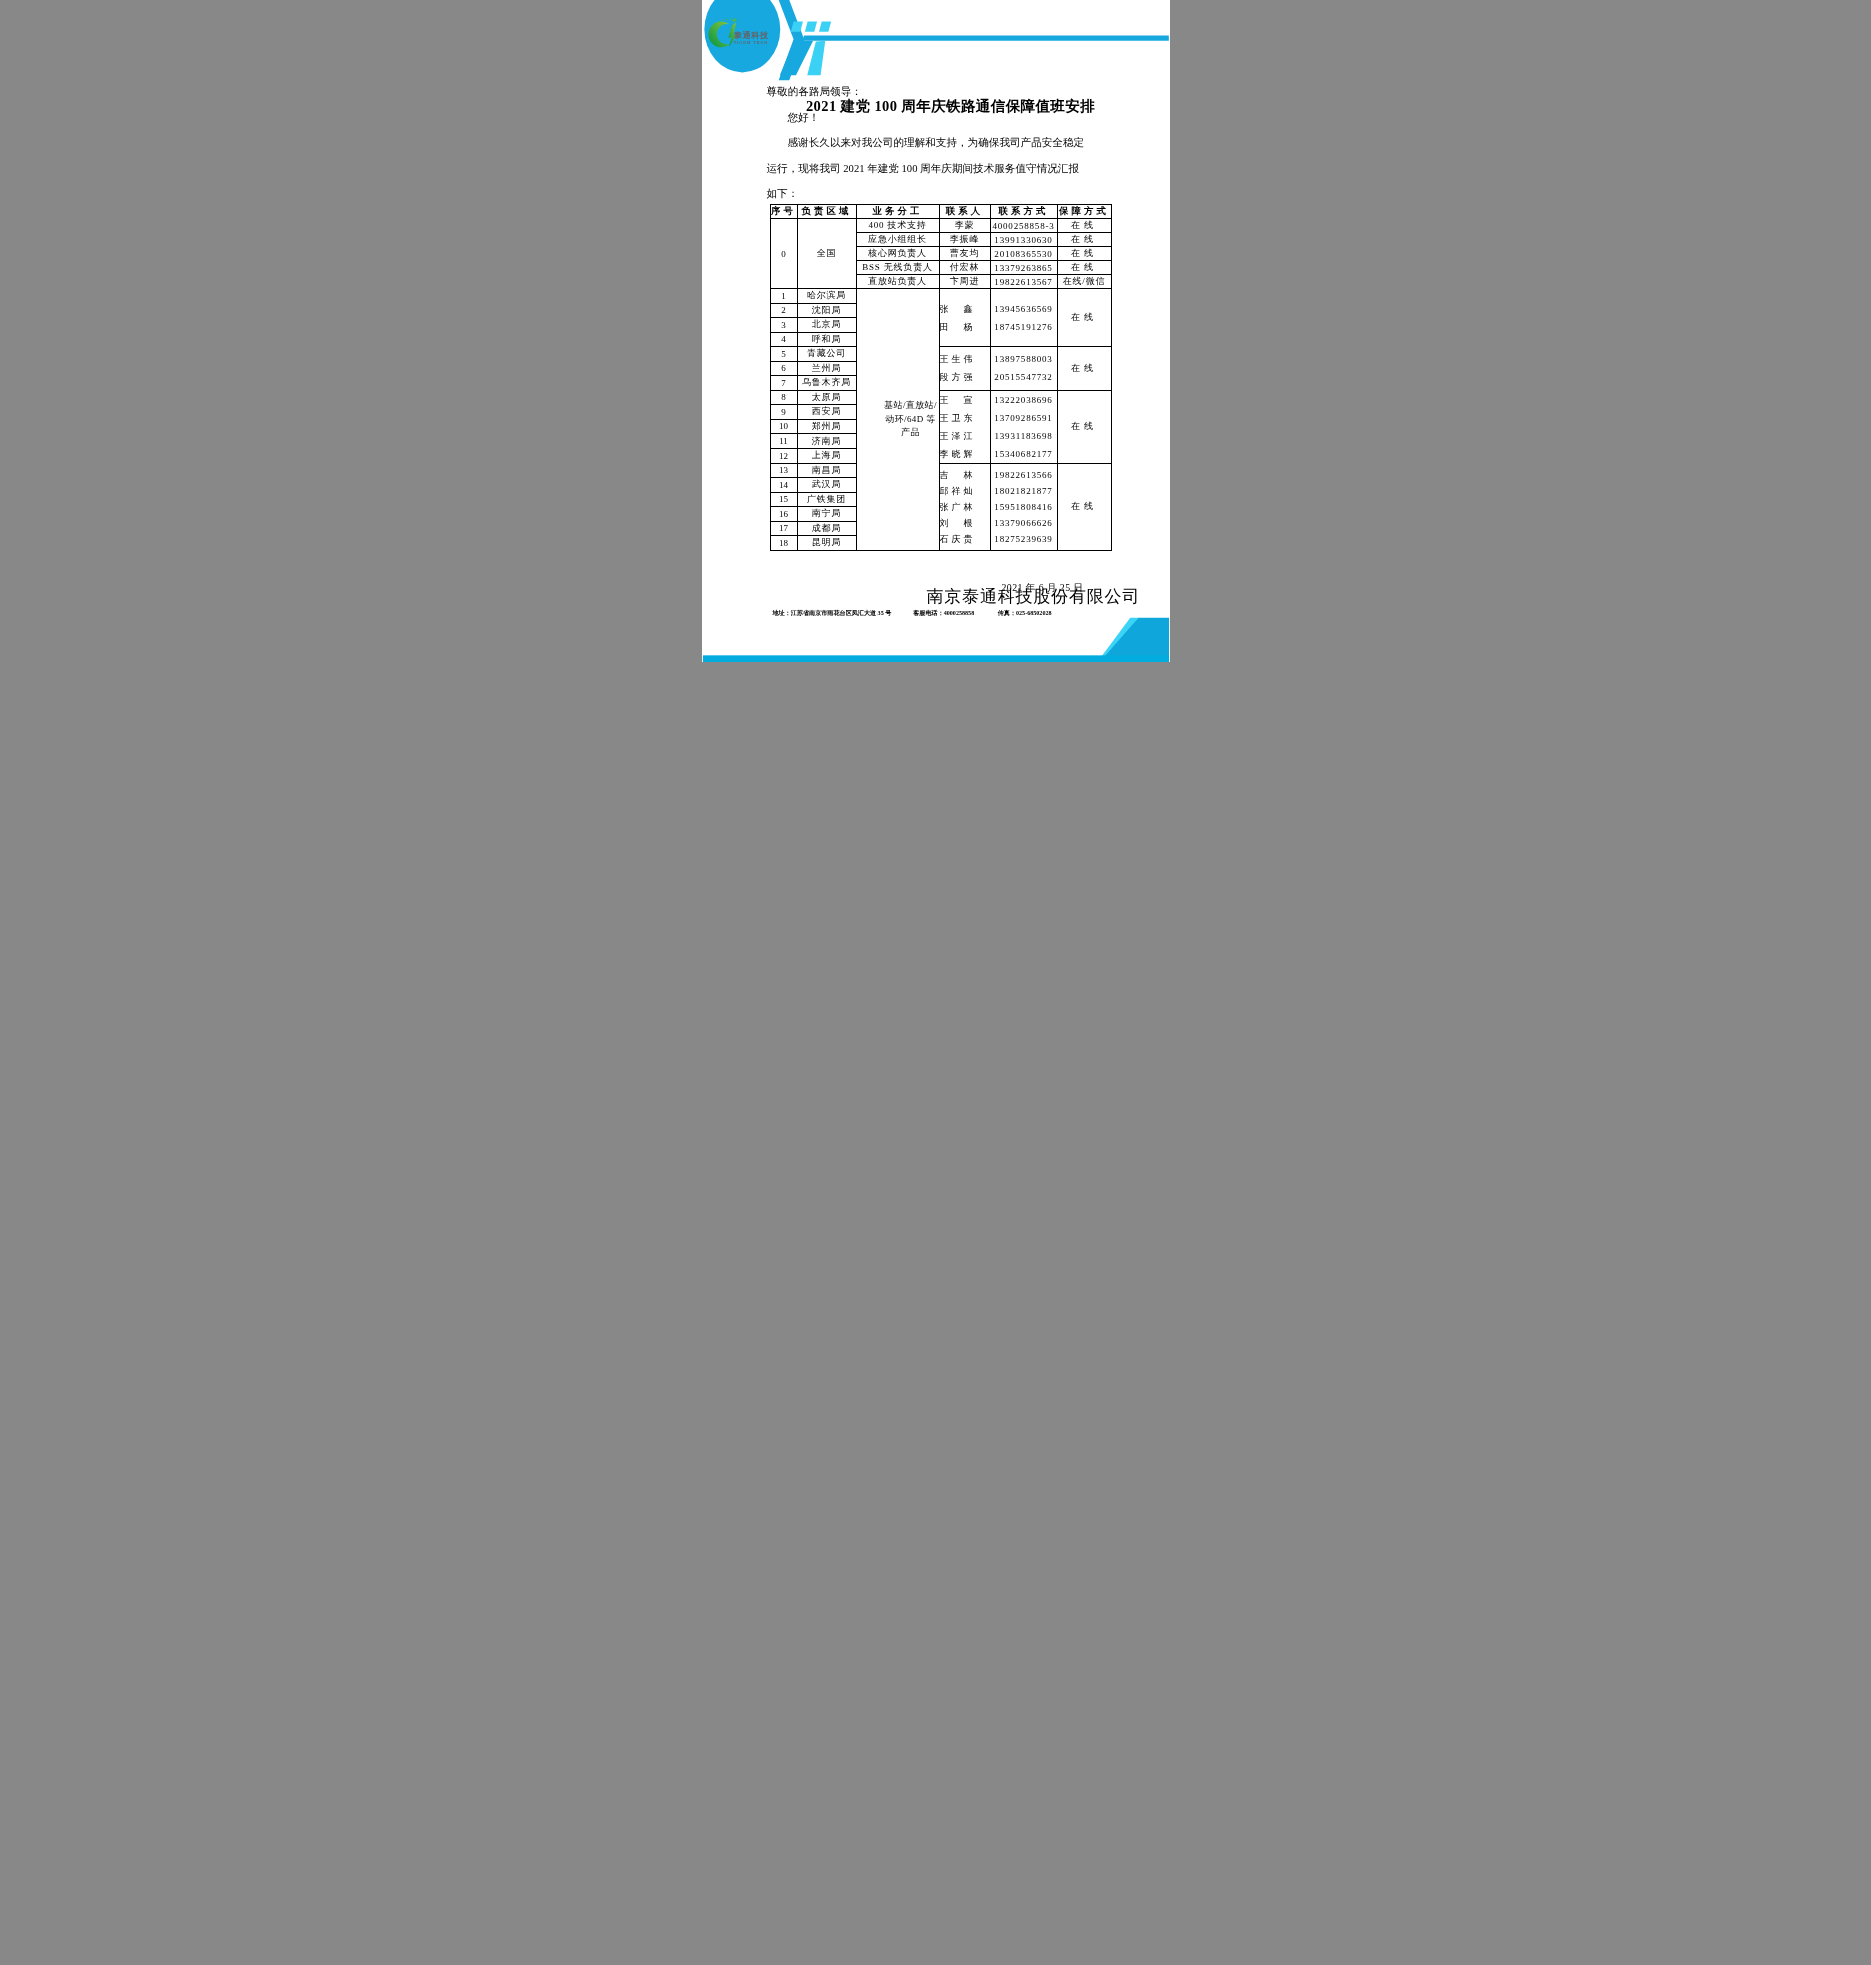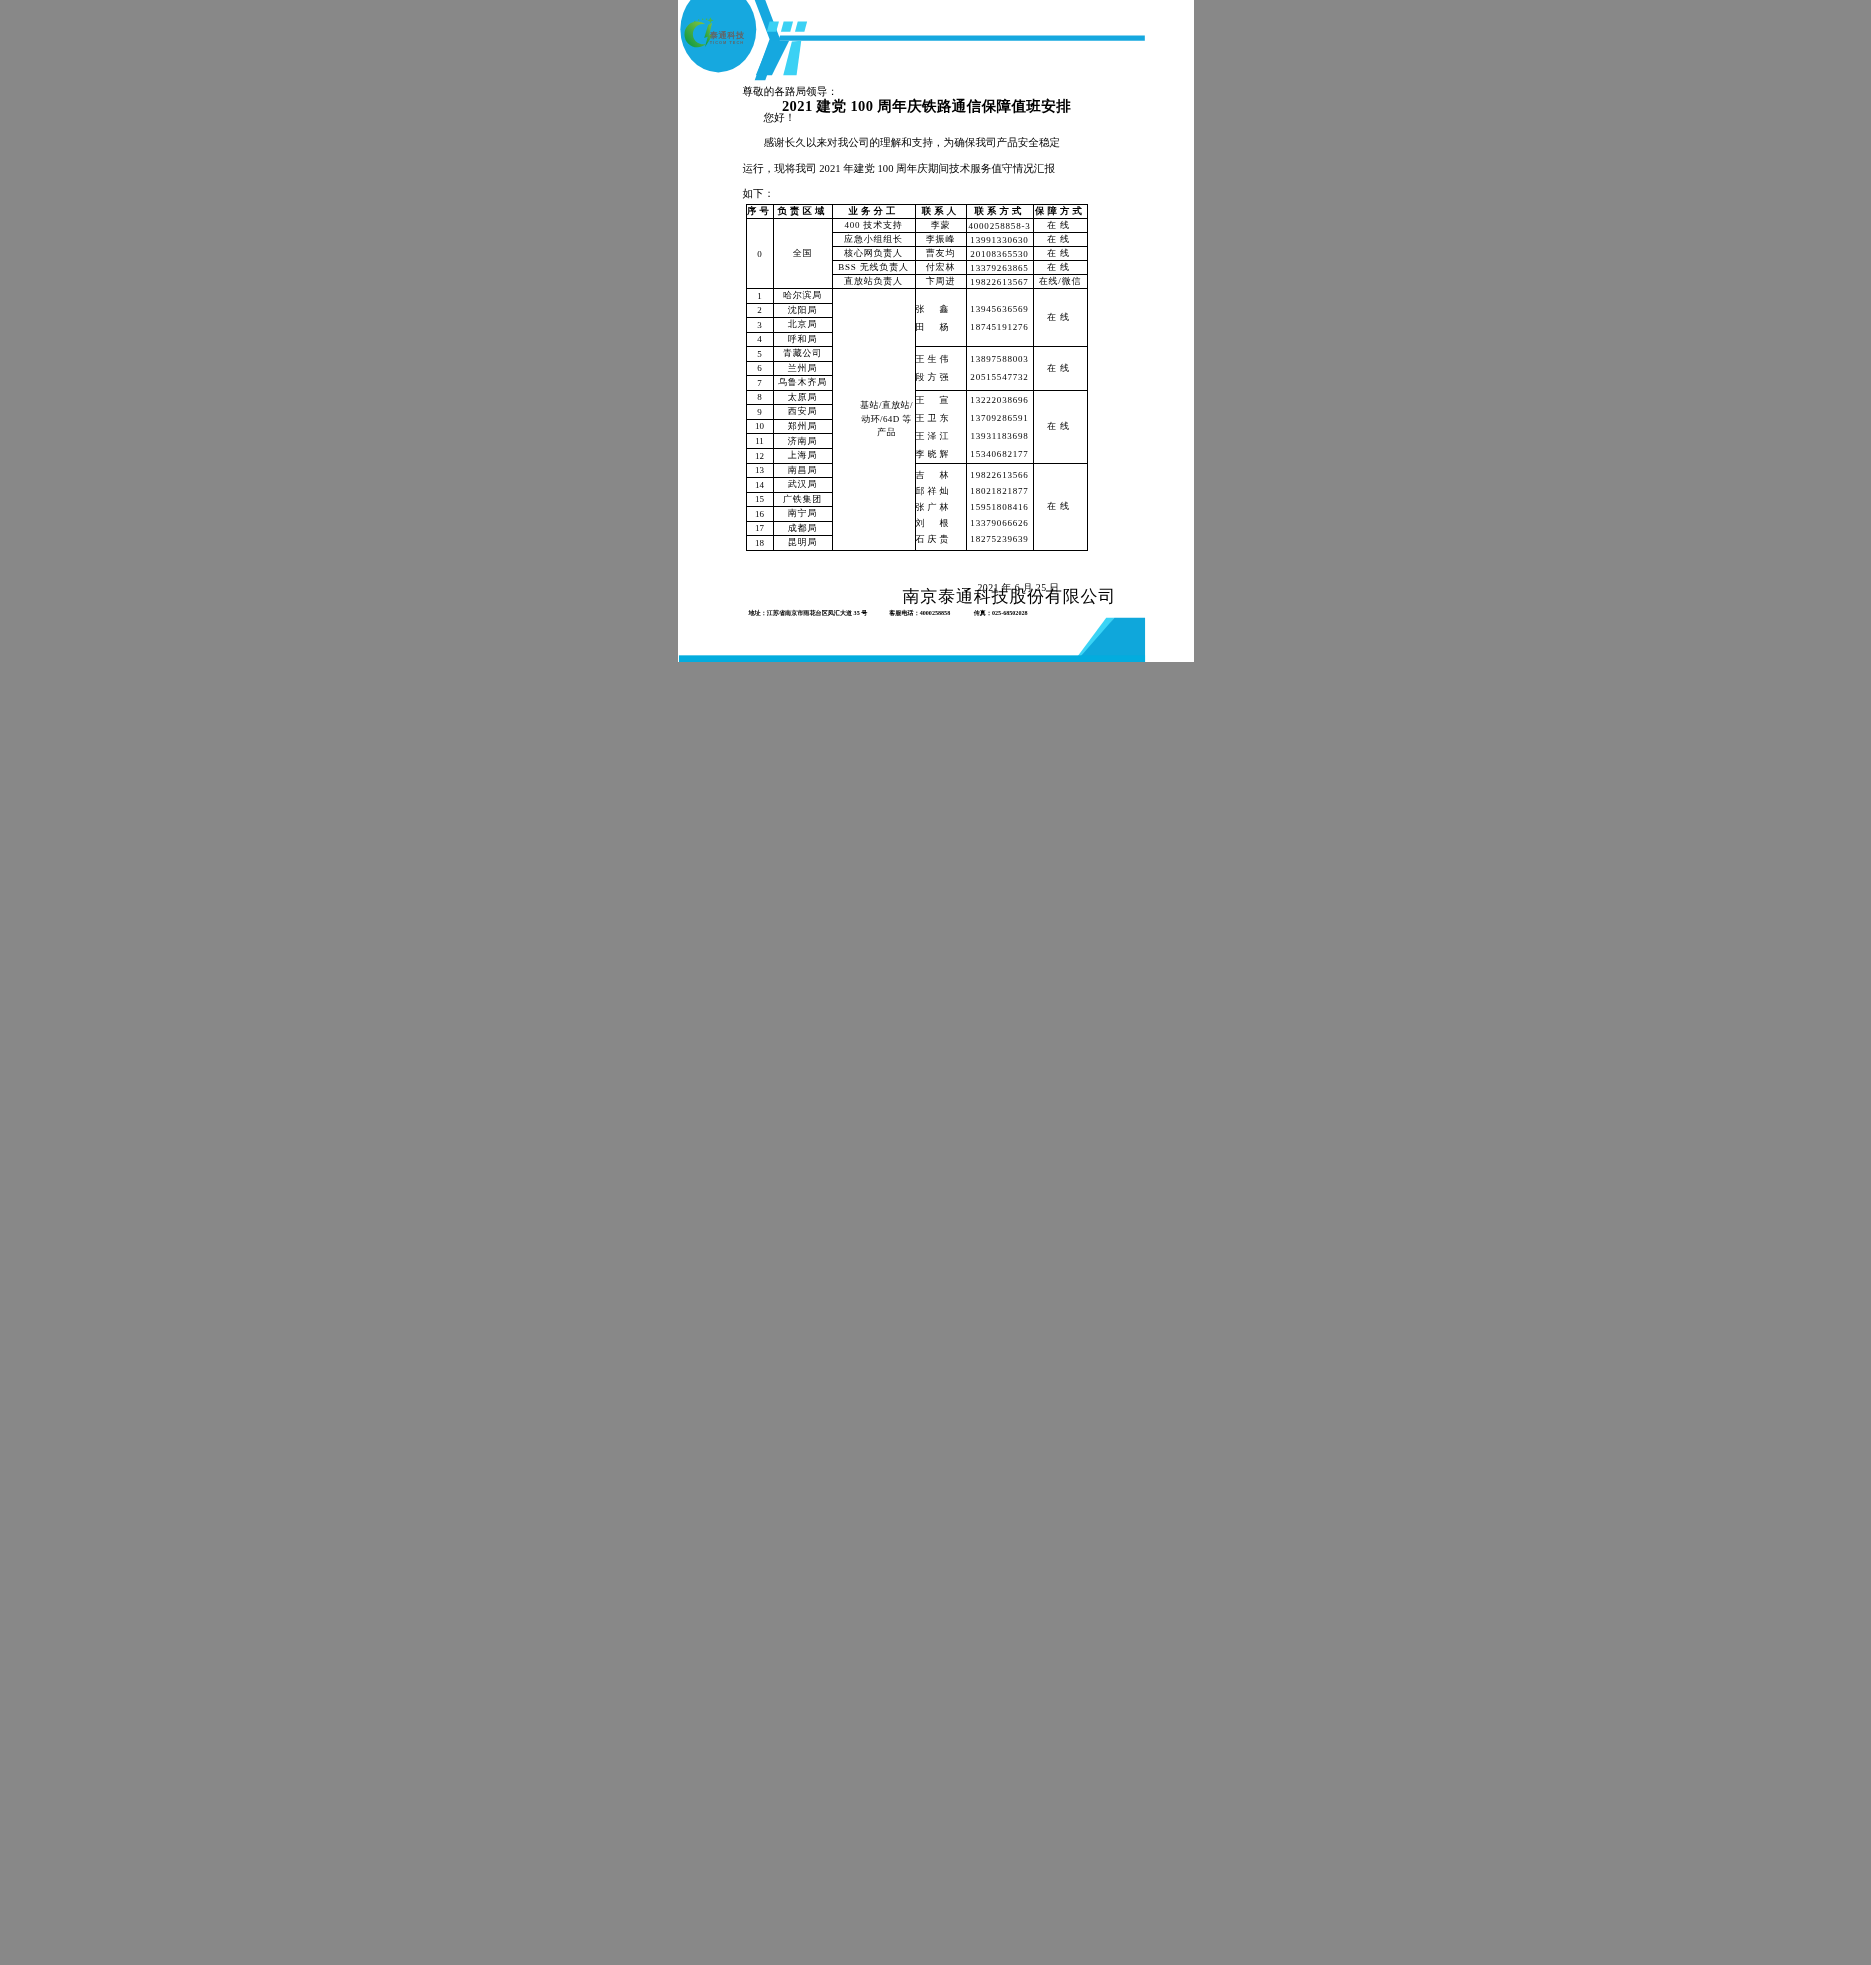--- a/index.html
+++ b/index.html
@@ -1,17 +1,17 @@
 <!DOCTYPE html>
 <html style="font-size:6.3px"><head>
 <meta charset="utf-8">
 <style>
   html,body{margin:0;padding:0;background:#888;}
   .page{position:relative;width:468px;height:662px;margin:0 auto;background:#ffffff;overflow:hidden;
-        font-family:"Liberation Serif","DejaVu Serif",serif;color:#000;padding-left:48px;}
+        font-family:"Liberation Serif","DejaVu Serif",serif;color:#000;}
   
   #banner-svg{position:absolute;left:0;top:0;width:468px;height:90px;}
   #bottom-svg{position:absolute;left:0;top:615px;width:468px;height:47px;}
   
   .doc-title{position:absolute;left:33px;top:59px;width:432px;text-align:center;
              font-size:14.5px;font-weight:700;letter-spacing:0.4px;margin-top:38px;}
   .letter{position:absolute;left:65px;top:79px;width:354px;font-size:10.6px;}
   .letter .line{display:block;height:25.5px;line-height:25.5px;white-space:nowrap;}
   .letter .indent{padding-left:21px;}
   

